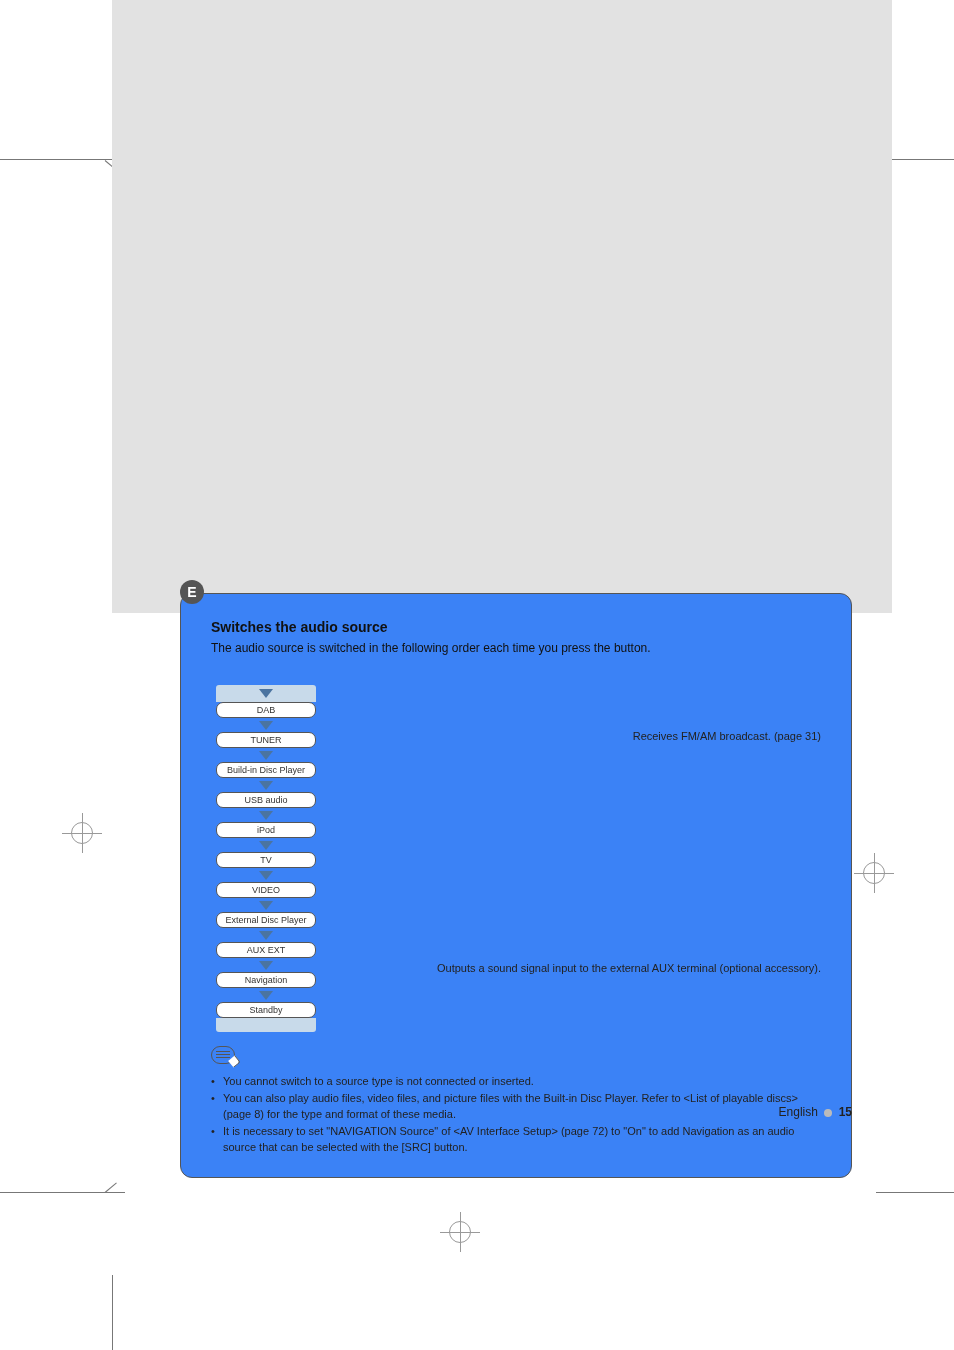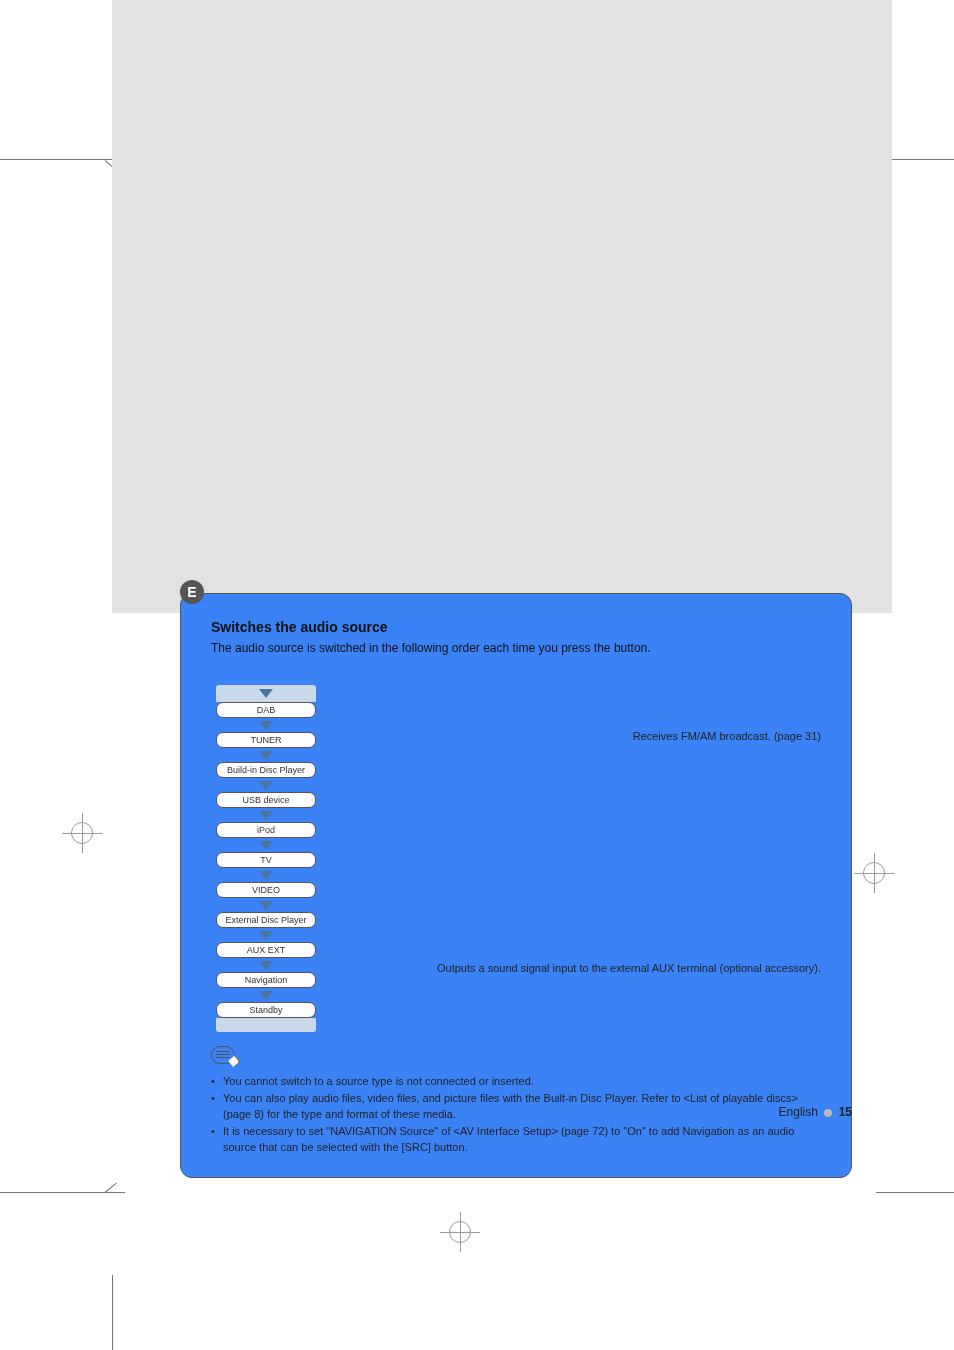--- a/index.html
+++ b/index.html
@@ -266,21 +266,21 @@
           <div class="down-tri"></div>
         </div>
       <div class="flow-box">TUNER</div>
       <div class="arrow-block">
           <div class="down-tri"></div>
         </div>
       <div class="flow-box">Build-in Disc Player</div>
       <div class="arrow-block">
           <div class="down-tri"></div>
         </div>
-      <div class="flow-box">USB device</div>
+      <div class="flow-box">USB audio</div>
       <div class="arrow-block">
           <div class="down-tri"></div>
         </div>
       <div class="flow-box">iPod</div>
       <div class="arrow-block">
           <div class="down-tri"></div>
         </div>
       <div class="flow-box">TV</div>
       <div class="arrow-block">
           <div class="down-tri"></div>

